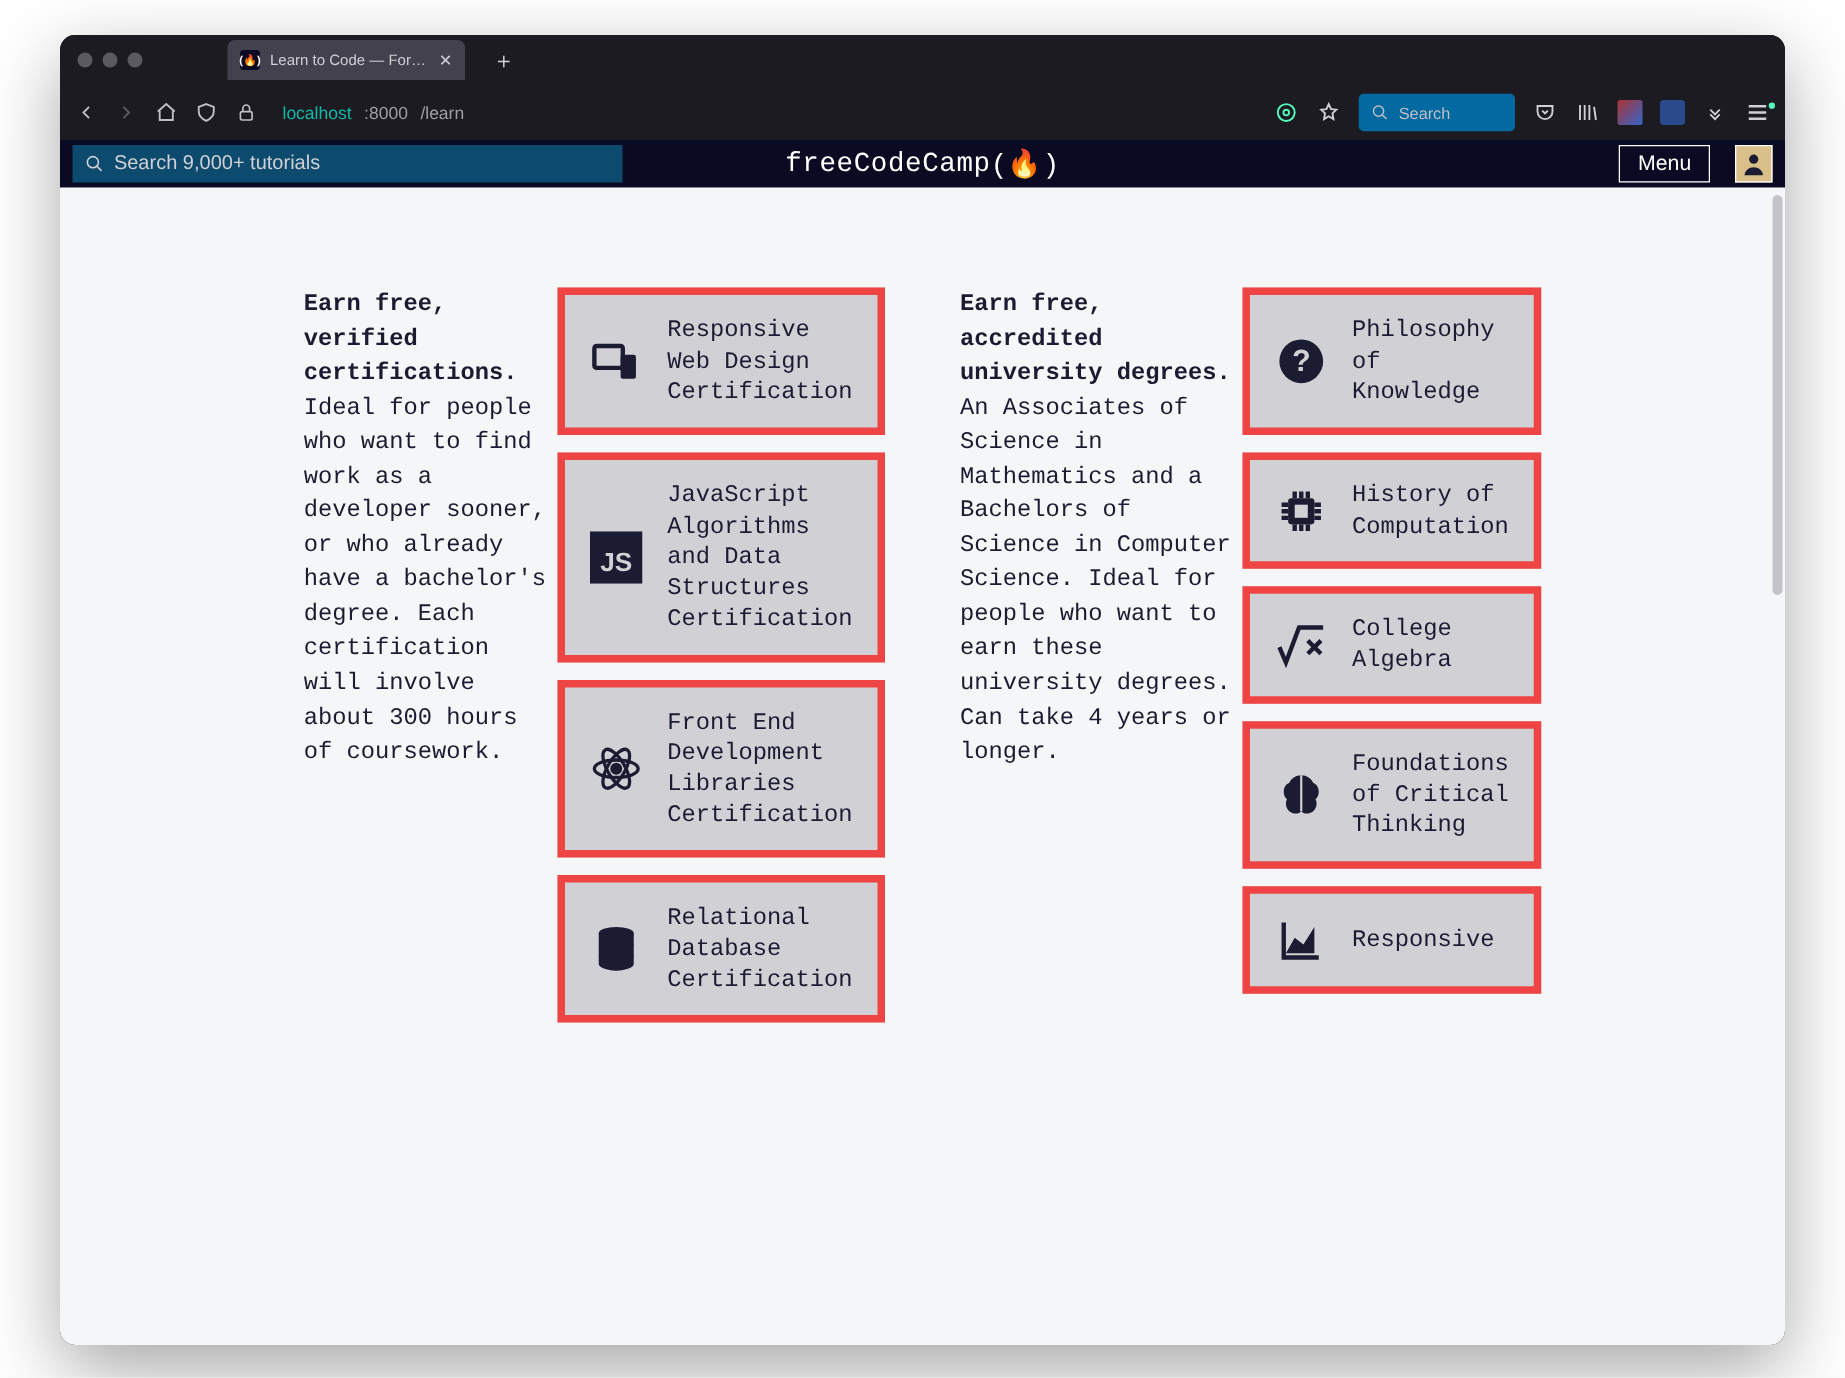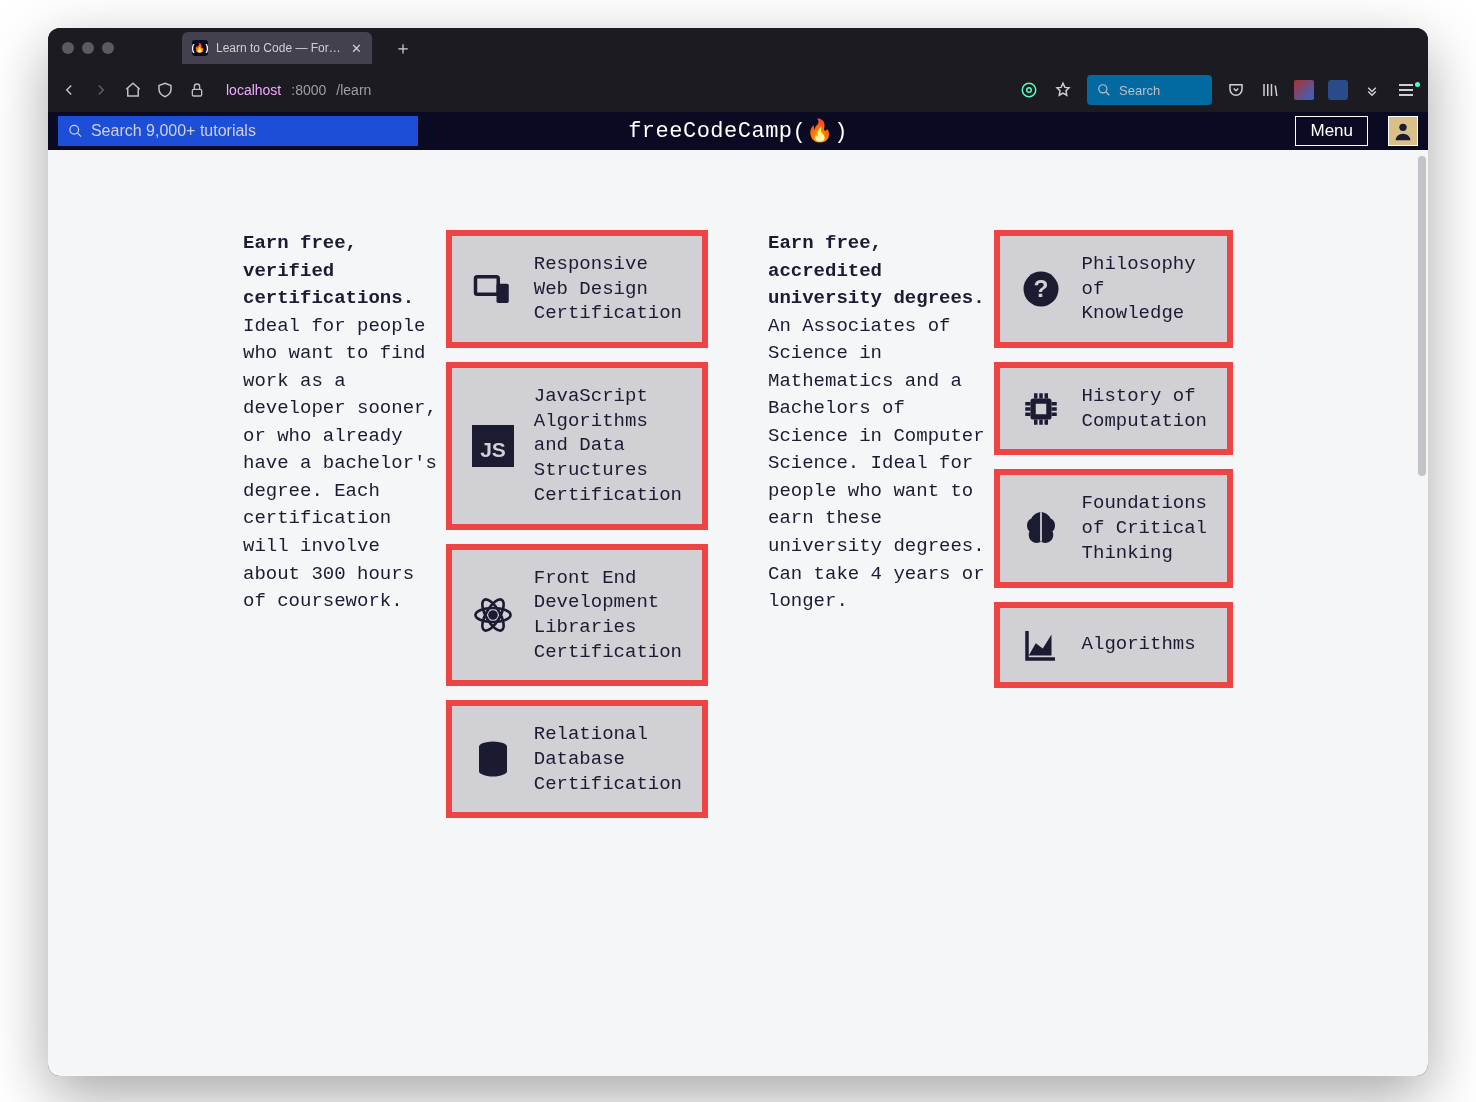--- a/index.html
+++ b/index.html
@@ -61,21 +61,21 @@
     gap: 14px;
     color: #cfcfd4;
   }
   .nav-ic { width: 18px; height: 18px; display: flex; align-items: center; justify-content: center; cursor: pointer; color: #bfbfc6; }
   .nav-ic.disabled { opacity: .4; cursor: default; }
   .urlbar {
     display: flex; align-items: center; gap: 10px;
     color: #cfcfd4; font-size: 14px;
     margin-left: 6px;
   }
-  .host { color: #f0abfc; }
+  .host { color: #14b8a6; }
   .path { color: #9e9ea6; }
   .spacer { flex: 1; }
   .搜索框-browser {
     background: #0369a1; height: 30px; width: 125px;
     border-radius: 4px; display: flex; align-items: center;
     padding: 0 10px; gap: 8px; color: #bfbfc6; font-size: 13px;
   }
   .tbicon { width: 20px; display: flex; justify-content: center; color: #cfcfd4; cursor: pointer; }
   .avatar-块 { width: 20px; height: 20px; background: linear-gradient(135deg,#a33,#36c); border-radius: 2px; }
   .配置文件 { width: 20px; height: 20px; background: #2b4a8b; border-radius: 3px; }
@@ -87,22 +87,22 @@
   
   .site-头部 {
     height: 38px;
     background: #0a0a23;
     display: flex;
     align-items: center;
     padding: 0 10px;
     gap: 12px;
   }
   .搜索框-site {
-    width: 360px; height: 30px;
-    background: #1d4ed8;
+    width: 440px; height: 30px;
+    background: #0c4a6e;
     display: flex; align-items: center;
     padding: 0 10px; gap: 8px;
     color: #d0d0d5;
   }
   .搜索框-site input {
     background: transparent; border: none; outline: none;
     color: #d0d0d5; font-size: 16px; width: 100%;
     font-family: inherit;
   }
   .搜索框-site input::placeholder { color: #d0d0d5; }
@@ -347,35 +347,44 @@
                   <svg width="42" height="42" viewBox="0 0 48 48" fill="#1b1b32">
                     <rect x="12" y="12" width="24" height="24" rx="3"></rect>
                     <rect x="18" y="18" width="12" height="12" fill="#d0d0d5"></rect>
                     <path d="M18 6v6M24 6v6M30 6v6M18 36v6M24 36v6M30 36v6M6 18h6M6 24h6M6 30h6M36 18h6M36 24h6M36 30h6" stroke="#1b1b32" stroke-width="4"></path>
                   </svg>
                 </div>
                 <div class="卡文本">History of Computation</div>
               </div>
               <div class="卡片">
                 <div class="卡图标">
+                  <svg width="42" height="42" viewBox="0 0 48 48" fill="none" stroke="#1b1b32" stroke-width="4">
+                    <path d="M4 26l6 14L22 8h22"></path>
+                    <path d="M30 20l12 12M42 20L30 32"></path>
+                  </svg>
+                </div>
+                <div class="卡文本">College Algebra</div>
+              </div>
+              <div class="卡片">
+                <div class="卡图标">
                   <svg width="42" height="42" viewBox="0 0 48 48" fill="#1b1b32">
                     <path d="M24 6c-5 0-9 3-11 7-3 1-5 4-5 8 0 3 1 5 3 7-1 1-1 3-1 4 0 5 4 9 9 9 2 0 4-1 5-2 1 1 3 2 5 2 5 0 9-4 9-9 0-1 0-3-1-4 2-2 3-4 3-7 0-4-2-7-5-8-2-4-6-7-11-7z"></path>
                     <path d="M24 6v33" stroke="#d0d0d5" stroke-width="2"></path>
                   </svg>
                 </div>
                 <div class="卡文本">Foundations of Critical Thinking</div>
               </div>
               <div class="卡片">
                 <div class="卡图标">
                   <svg width="42" height="42" viewBox="0 0 48 48" fill="#1b1b32">
                     <path d="M8 8v32h32" fill="none" stroke="#1b1b32" stroke-width="4"></path>
                     <path d="M10 36l8-14 8 6 10-16v24z"></path>
                   </svg>
                 </div>
-                <div class="卡文本">Algorithms</div>
+                <div class="卡文本">Responsive</div>
               </div>
             </div>
         </div>
       </div>
     </div>
   </div>
 
 </div>
 
 </body></html>

